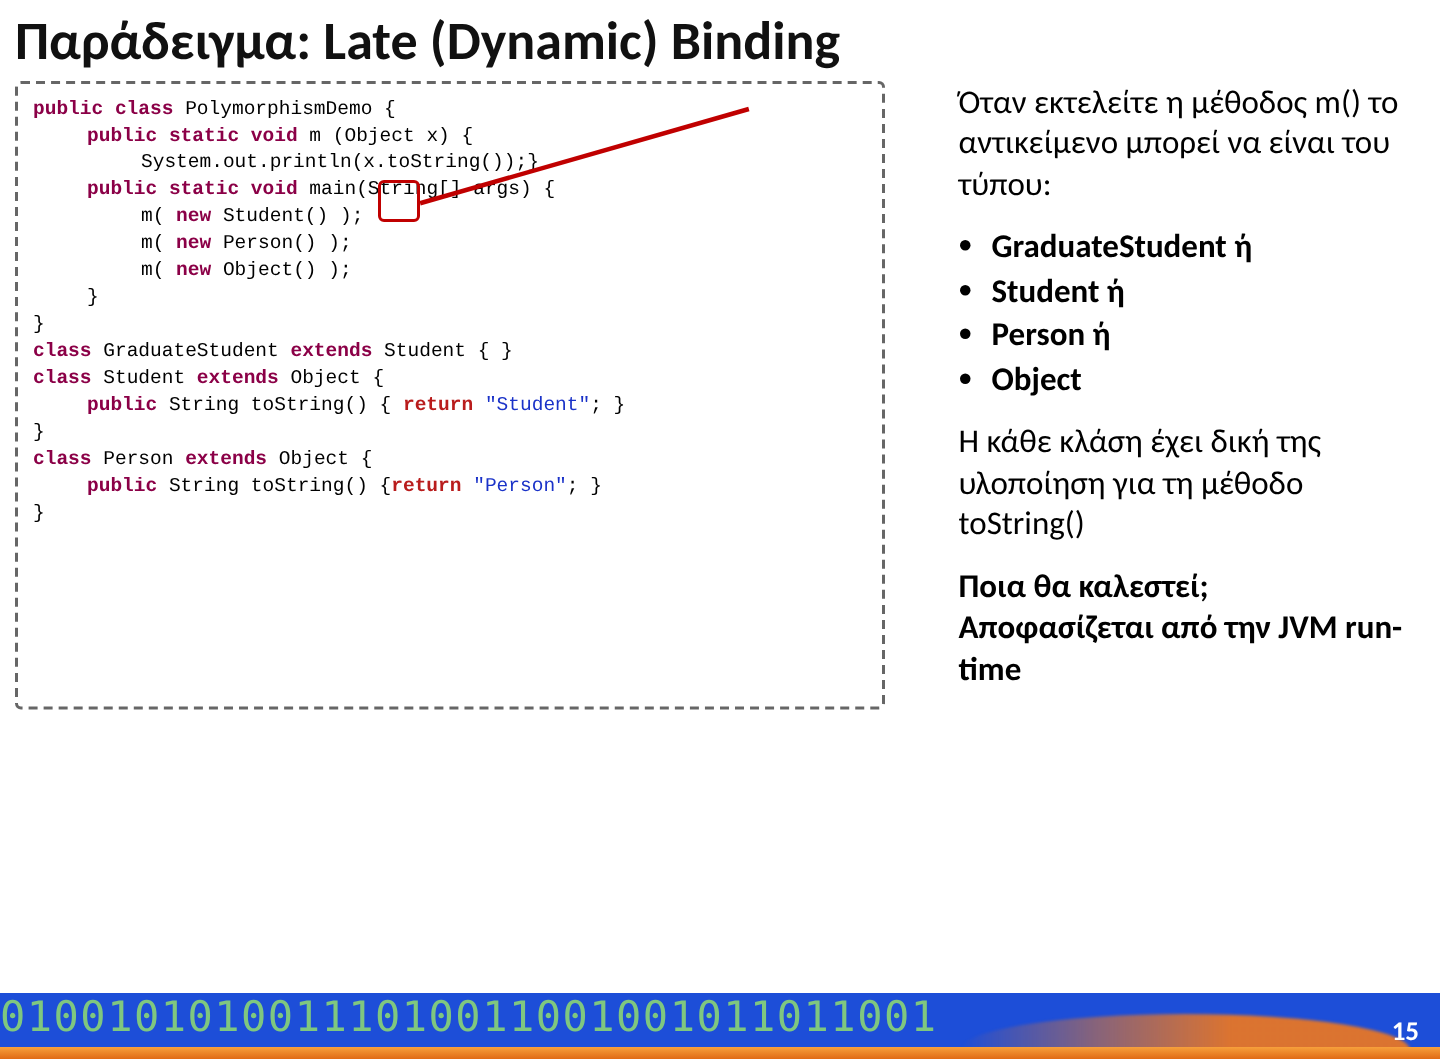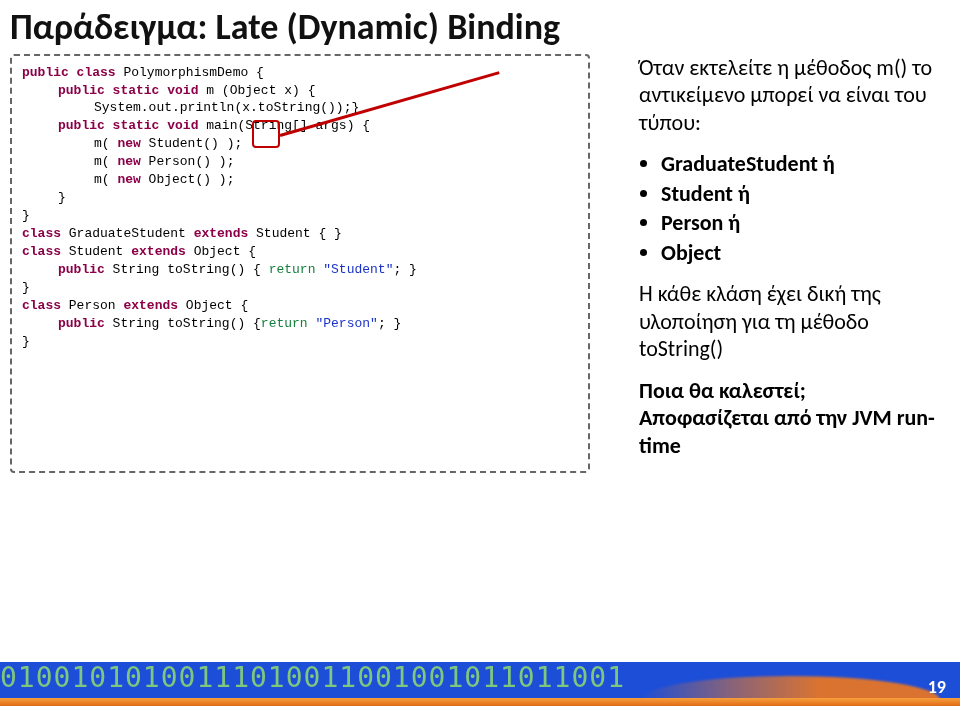--- a/index.html
+++ b/index.html
@@ -35,21 +35,21 @@
     padding: 8px 10px 8px 10px;
     width: 580px;
     font-family: Consolas, "Courier New", monospace;
     font-size: 13px;
     line-height: 1.38;
     color: #000;
     position: relative;
     margin-top: 6px;
   }
   .kw { color: #8B0047; font-weight: bold; }
-  .ret { color: #15803d; font-weight: normal; }
+  .ret { color: #b91c1c; font-weight: bold; }
   .str { color: #1a32c8; }
   .right-col {
     flex: 1;
     padding-top: 6px;
     font-size: 22px;
     line-height: 1.25;
     margin-left: 37px;
   }
   .right-col p {
     margin: 0 0 14px 0;
@@ -197,16 +197,16 @@
         <span class="bold">Αποφασίζεται από την JVM run-time</span>
       </p>
     </div>
 
   </div>
 
   <div class="footer">
     <div class="binary-bg">01001010100111010011001001011011001</div>
     <div class="orange-blob"></div>
     <div class="orange-strip"></div>
-    <div class="page-num">19</div>
+    <div class="page-num">15</div>
   </div>
 
 </div>
 
 </body></html>

